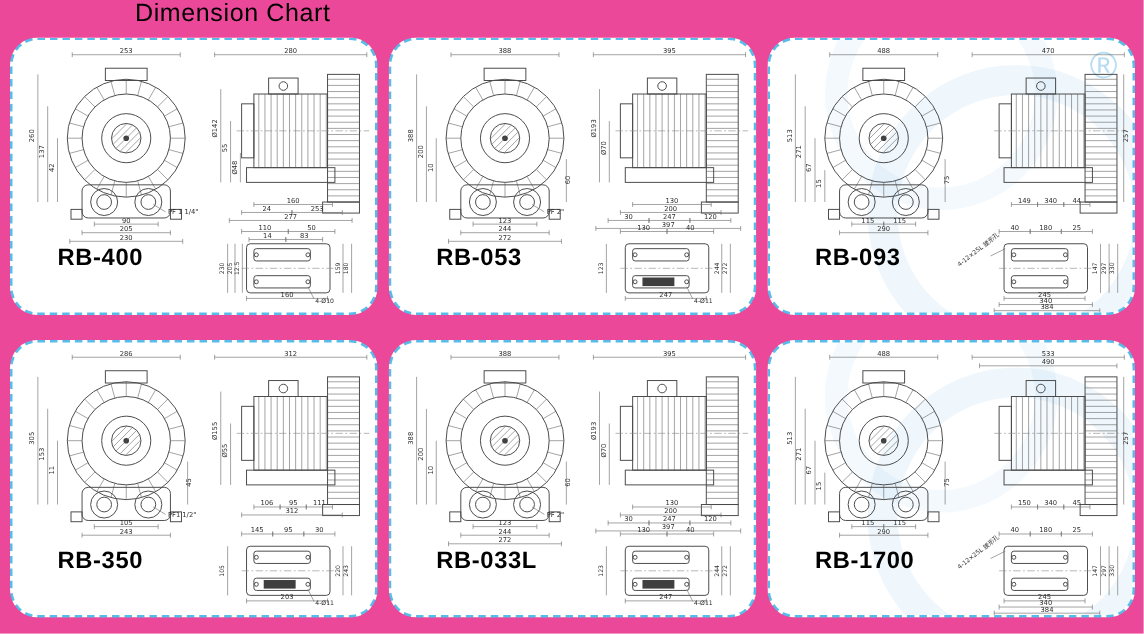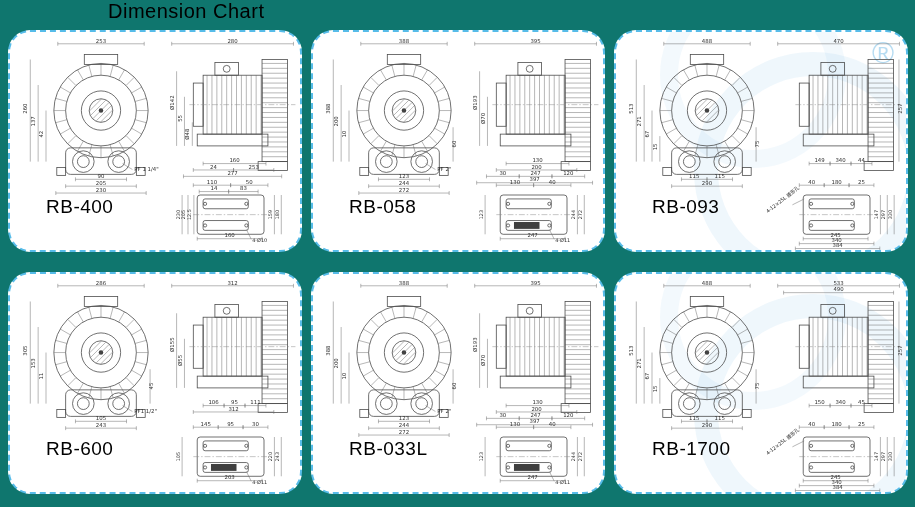--- a/index.html
+++ b/index.html
@@ -1,29 +1,29 @@
 <!DOCTYPE html>
 <html><head>
 <meta charset="utf-8">
 <style>
   html,body{margin:0;padding:0;background:#fff;}
-  .page{position:relative;width:915px;height:507px;background:#0f766e;overflow:hidden;
+  .page{position:relative;width:915px;height:507px;background:#ec4899;overflow:hidden;
         font-family:"Liberation Sans", sans-serif;}
   .title{position:absolute;left:108px;top:0px;font-size:20px;color:#000;letter-spacing:.5px;}
   .grid{position:absolute;left:8px;top:30px;display:grid;
         grid-template-columns:repeat(3,294px);grid-auto-rows:222px;gap:20px 9px;}
   .panel{position:relative;border:2px dashed #57bce9;border-radius:22px;background:#fff;overflow:hidden;}
   .draw{position:absolute;inset:0;width:100%;height:100%;}
   .ln{fill:none;stroke:#4a4a4a;stroke-width:.8;}
   .tn{fill:none;stroke:#5a5a5a;stroke-width:.45;}
   .dl{fill:none;stroke:#6a6a6a;stroke-width:.5;}
   .cl{fill:none;stroke:#8a8a8a;stroke-width:.5;stroke-dasharray:6 2 1.5 2;}
   .fl{fill:#3f3f3f;stroke:none;}
   text.dim{fill:#2e2e2e;font-family:"DejaVu Sans", sans-serif;}
-  .model{position:absolute;left:36px;top:164px;font-weight:normal;font-size:19px;color:#000;letter-spacing:.5px;}
+  .model{position:absolute;left:36px;top:164px;font-weight:bold;font-size:19px;color:#000;letter-spacing:.5px;}
   .wm-ring{position:absolute;right:-26px;bottom:-40px;width:190px;height:190px;border:24px solid rgba(100,180,230,.10);border-radius:50%;pointer-events:none;}
   .wm-ring2{position:absolute;right:60px;top:-50px;width:150px;height:150px;border:18px solid rgba(100,180,230,.08);border-radius:50%;pointer-events:none;}
   .wm-r{position:absolute;right:12px;top:4px;font-size:30px;color:rgba(110,185,230,.5);}
 </style>
 </head>
 <body>
 
 <div class="page">
   <div class="title">Dimension Chart</div>
   <div class="grid" id="grid">
@@ -381,21 +381,21 @@
             <text x="273" y="186" class="dim" font-size="5" text-anchor="middle" transform="rotate(-90 273 186)">272</text>
             <line x1="275.6" y1="166" x2="275.6" y2="206" class="dl"></line>
             <line x1="190" y1="210.5" x2="256" y2="210.5" class="dl"></line>
             <line x1="190" y1="208.5" x2="190" y2="212.5" class="dl"></line>
             <line x1="256" y1="208.5" x2="256" y2="212.5" class="dl"></line>
             <text x="223" y="209.2" class="dim" font-size="5.5" text-anchor="middle">247</text>
             <text x="246" y="214" class="dim" font-size="5" text-anchor="start">4-Ø11</text>
             <line x1="240" y1="201" x2="245" y2="211" class="dl"></line>
           </g>
         </svg>
-        <span class="model">RB-058</span>
+        <span class="model">RB-053</span>
       </div>
       <div class="panel">
         <div class="wm-ring"></div>
         <div class="wm-ring2"></div>
         <span class="wm-r">®</span>
         <svg viewBox="0 0 294 222" class="draw">
           <g>
             <circle cx="92" cy="80" r="48" class="ln"></circle>
             <circle cx="92" cy="80" r="36" class="ln"></circle>
             <circle cx="92" cy="80" r="20" class="ln"></circle>
@@ -733,21 +733,21 @@
             <text x="273" y="186" class="dim" font-size="5" text-anchor="middle" transform="rotate(-90 273 186)">243</text>
             <line x1="275.6" y1="166" x2="275.6" y2="206" class="dl"></line>
             <line x1="190" y1="210.5" x2="256" y2="210.5" class="dl"></line>
             <line x1="190" y1="208.5" x2="190" y2="212.5" class="dl"></line>
             <line x1="256" y1="208.5" x2="256" y2="212.5" class="dl"></line>
             <text x="223" y="209.2" class="dim" font-size="5.5" text-anchor="middle">203</text>
             <text x="246" y="214" class="dim" font-size="5" text-anchor="start">4-Ø11</text>
             <line x1="240" y1="201" x2="245" y2="211" class="dl"></line>
           </g>
         </svg>
-        <span class="model">RB-600</span>
+        <span class="model">RB-350</span>
       </div>
       <div class="panel">
         <svg viewBox="0 0 294 222" class="draw">
           <g>
             <circle cx="92" cy="80" r="48" class="ln"></circle>
             <circle cx="92" cy="80" r="36" class="ln"></circle>
             <circle cx="92" cy="80" r="20" class="ln"></circle>
             <circle cx="92" cy="80" r="12" class="ln"></circle>
             <circle cx="92" cy="80" r="2.3" class="fl"></circle>
             <line x1="128" y1="80" x2="140" y2="80" class="tn"></line>

